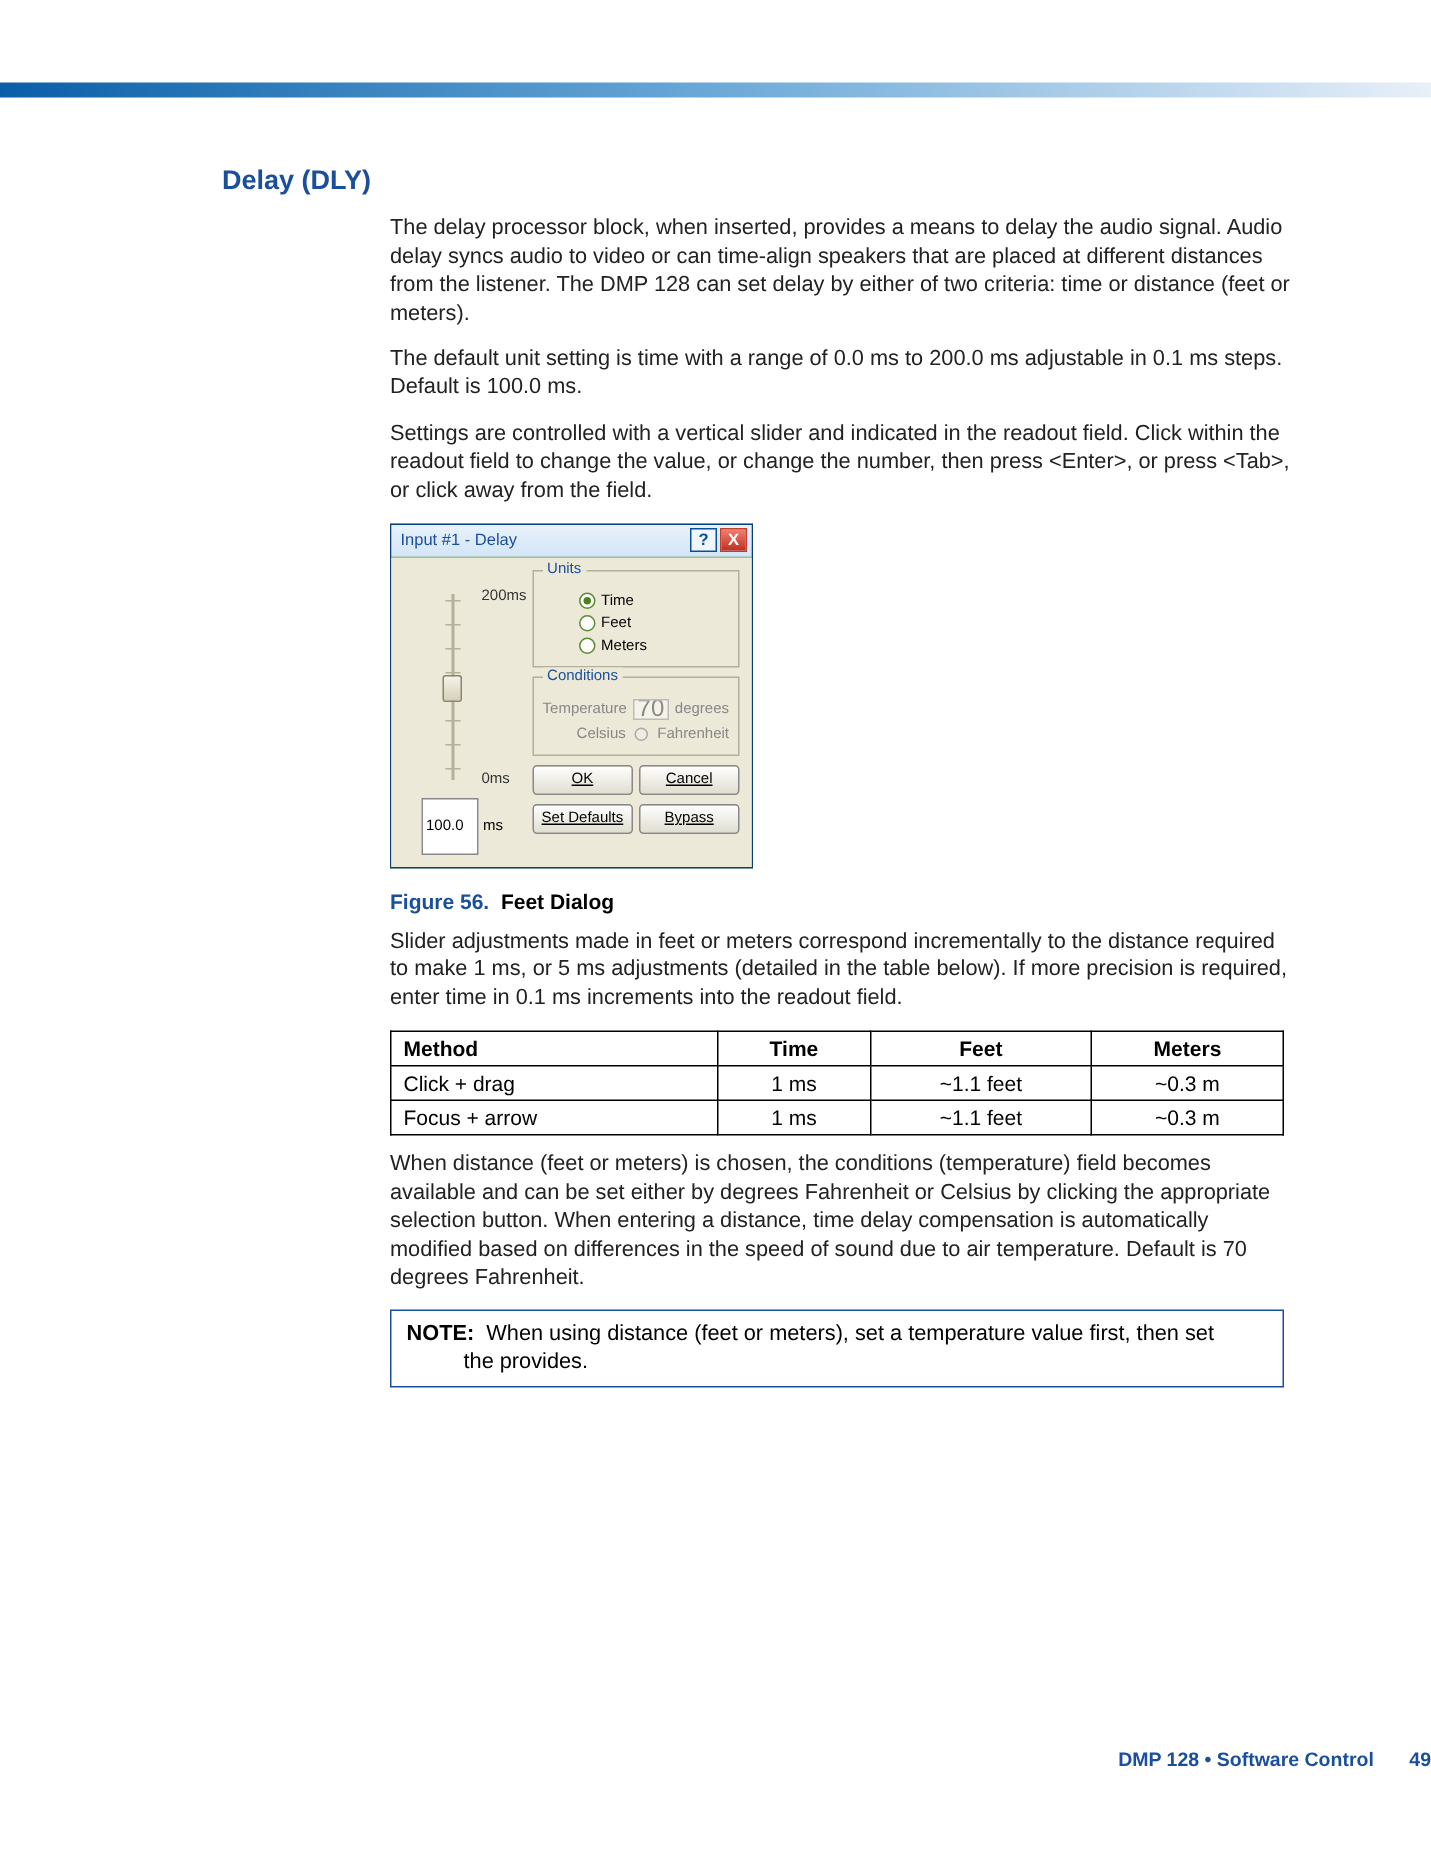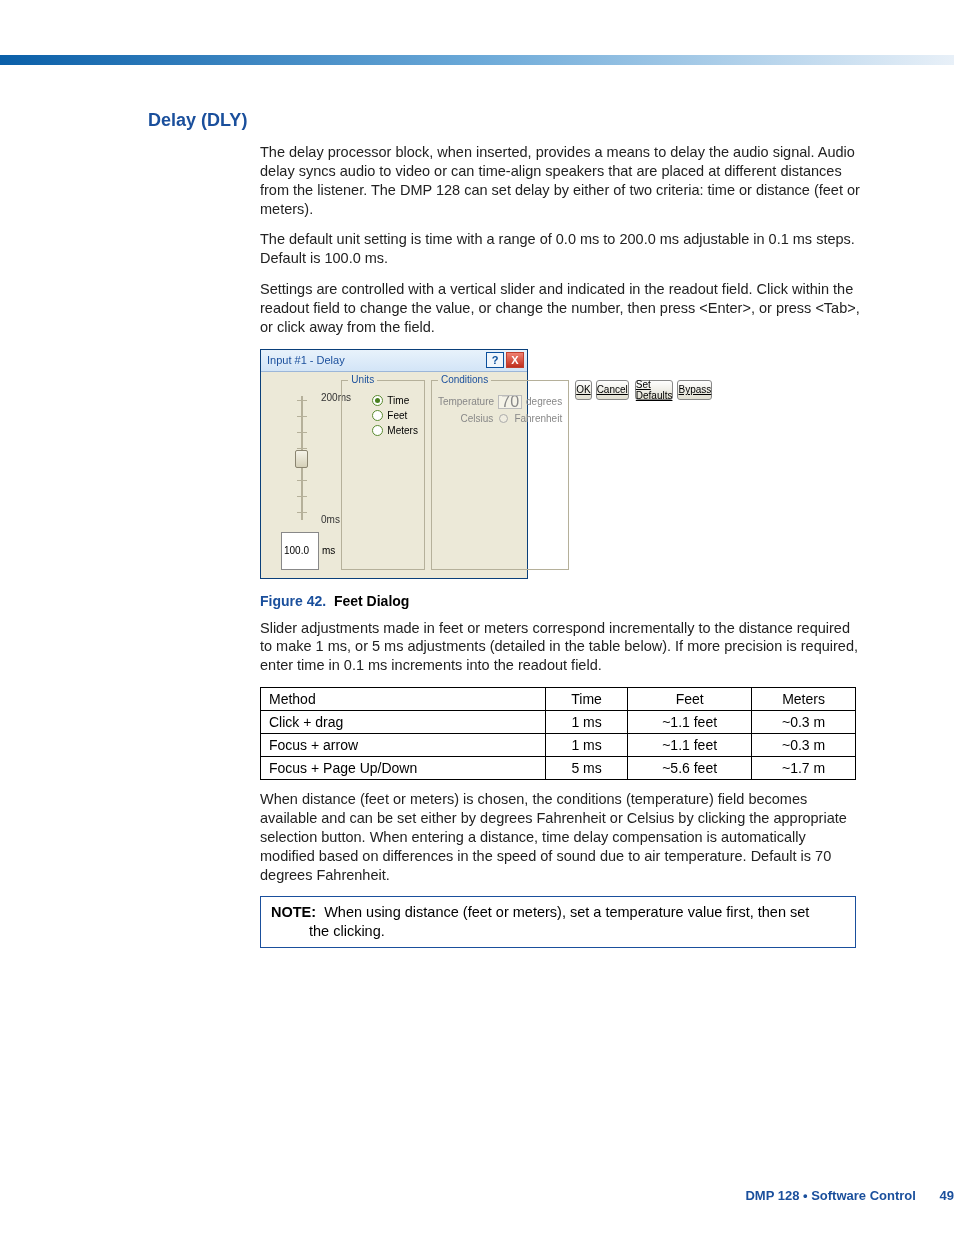--- a/index.html
+++ b/index.html
@@ -32,21 +32,21 @@
     font-size: 14.5px;
     color: #222;
     line-height: 1.3;
     margin: 0 0 12px 0;
   }
   .dialog-wrap {
     margin-left: 170px;
     margin-bottom: 14px;
   }
   .dialog {
-    width: 268px;
+    width: 242px;
     border: 1px solid #0a3f7a;
     background: #bef264;
     font-family: Tahoma, sans-serif;
     font-size: 11px;
   }
   .titlebar {
     height: 22px;
     background: linear-gradient(to bottom, #e8f2fb, #d3e5f7);
     border-bottom: 1px solid #9cb6d8;
     display: flex;
@@ -135,21 +135,21 @@
     height: 16px;
     border: 1px solid #888;
     background: #fff;
     font-size: 10px;
     text-align: left;
     padding: 18px 2px;
   }
   .right-col {
     flex: 1;
     display: flex;
-    flex-direction: row;
+    flex-direction: column;
     gap: 6px;
   }
   .groupbox {
     border: 1px solid #b5b09a;
     position: relative;
     padding: 12px 6px 6px 6px;
     font-size: 10px;
   }
   .gb-title {
     position: absolute;
@@ -245,21 +245,21 @@
     width: 596px;
     font-size: 14px;
     margin-bottom: 10px;
   }
   table.method-table th, table.method-table td {
     border: 1px solid #000;
     padding: 3px 8px;
   }
   table.method-table th {
     text-align: left;
-    font-weight: normal;
+    font-weight: bold;
   }
   table.method-table th.c, table.method-table td.c {
     text-align: center;
   }
   .note-box {
     margin-left: 170px;
     border: 1px solid #1a4f9c;
     padding: 6px 10px 6px 10px;
     font-size: 14.5px;
     line-height: 1.3;
@@ -371,21 +371,21 @@
           <div class="btn-row">
             <span class="dlg-btn">Set Defaults</span>
             <span class="dlg-btn">Bypass</span>
           </div>
         </div>
       </div>
     </div>
   </div>
 
   <div class="fig-caption">
-    <span class="fignum">Figure 42.</span>
+    <span class="fignum">Figure 56.</span>
     &nbsp;<span class="figtitle">Feet Dialog</span>
   </div>
 
   <div class="body-text">
     <p>Slider adjustments made in feet or meters correspond incrementally to the distance required to make 1 ms, or 5 ms adjustments (detailed in the table below). If more precision is required, enter time in 0.1 ms increments into the readout field.</p>
   </div>
 
   <table class="method-table">
     <thead>
       <tr>
@@ -401,37 +401,31 @@
         <td class="c">1 ms</td>
         <td class="c">~1.1 feet</td>
         <td class="c">~0.3 m</td>
       </tr>
       <tr>
         <td>Focus + arrow</td>
         <td class="c">1 ms</td>
         <td class="c">~1.1 feet</td>
         <td class="c">~0.3 m</td>
       </tr>
-      <tr>
-        <td>Focus + Page Up/Down</td>
-        <td class="c">5 ms</td>
-        <td class="c">~5.6 feet</td>
-        <td class="c">~1.7 m</td>
-      </tr>
     </tbody>
   </table>
 
   <div class="body-text">
     <p>When distance (feet or meters) is chosen, the conditions (temperature) field becomes available and can be set either by degrees Fahrenheit or Celsius by clicking the appropriate selection button. When entering a distance, time delay compensation is automatically modified based on differences in the speed of sound due to air temperature. Default is 70 degrees Fahrenheit.</p>
   </div>
 
   <div class="note-box">
     <span class="note-label">NOTE:</span>
     <span class="note-body">&nbsp;<span>When using distance (feet or meters), set a temperature value first, then set</span></span>
-    <span class="note-indent">the clicking.</span>
+    <span class="note-indent">the provides.</span>
   </div>
 
 </div>
 
 <div class="footer">
   <span class="doc">DMP 128 • Software Control</span>
   <span class="pg">49</span>
 </div>
 
 </body></html>

